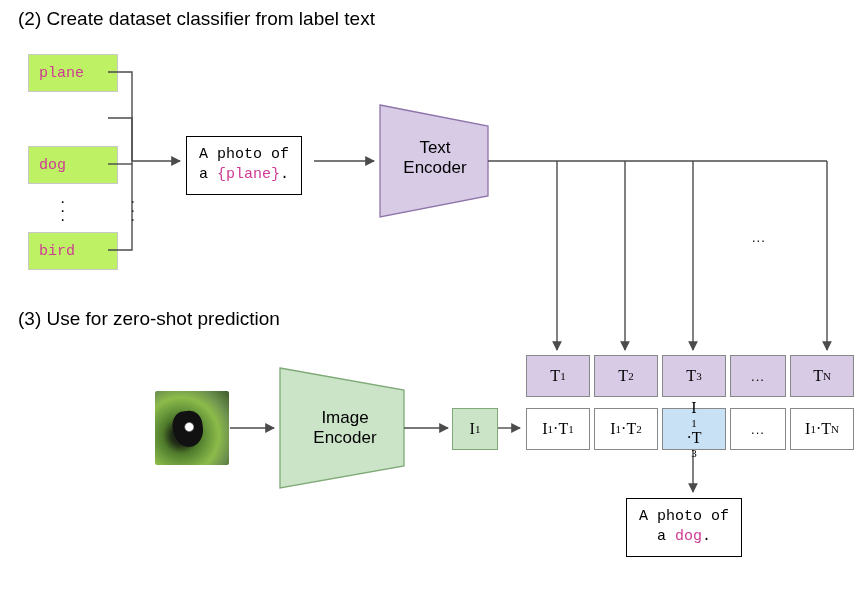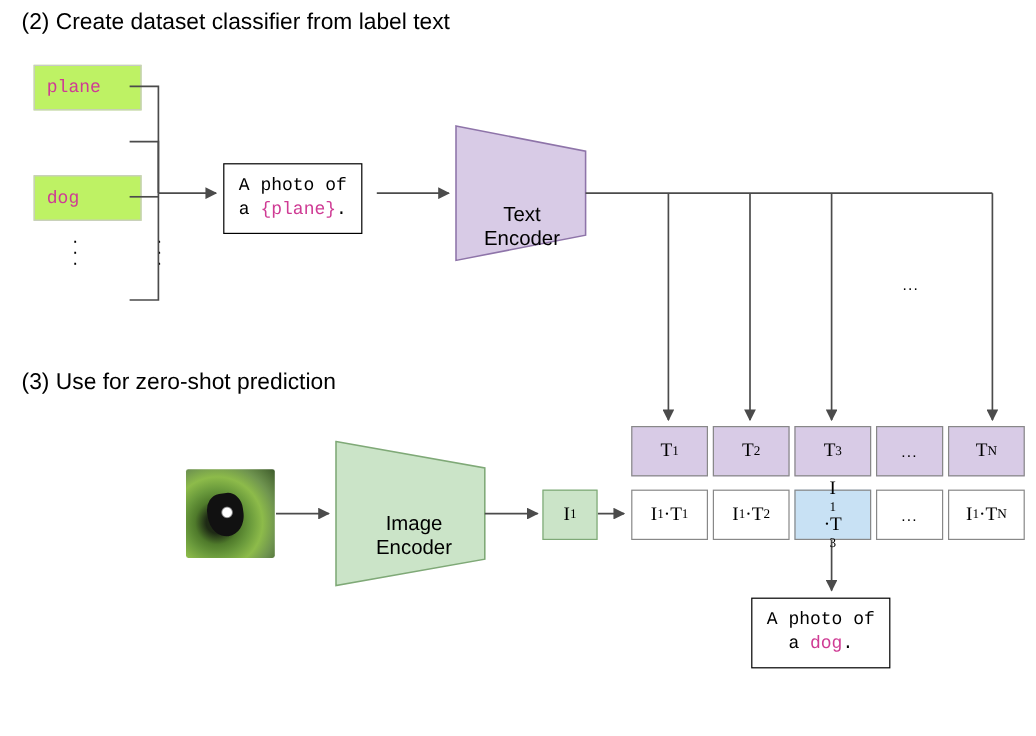--- a/index.html
+++ b/index.html
@@ -54,21 +54,20 @@
     background: #fff;
     padding: 8px 12px;
     line-height: 1.35;
   }
   .encoder-label {
     position: absolute;
     font-size: 17px;
     text-align: center;
     font-weight: 500;
     pointer-events: none;
-    margin-top: 31px;
   }
   .tcell, .scell {
     position: absolute;
     width: 62px;
     height: 40px;
     display: flex;
     align-items: center;
     justify-content: center;
     font-family: "Times New Roman", Georgia, serif;
     font-size: 16px;
@@ -137,20 +136,21 @@
 
 <div class="canvas">
 
   <div class="heading" style="left:18px; top:8px;">(2) Create dataset classifier from label text</div>
 
   <div class="heading" style="left:18px; top:308px;">(3) Use for zero-shot prediction</div>
 
   <div class="label-box" style="left:28px; top:54px;">plane</div>
   <div class="label-box" style="left:28px; top:146px;">dog</div>
   <div class="vdots" style="left:60px; top:198px;">·<br>·<br>·</div>
+  <div class="label-box" style="left:28px; top:232px;">bird</div>
 
   <div class="vdots" style="left:130px; top:198px;">·<br>·<br>·</div>
 
   <div class="template-box" style="left:186px; top:136px;">
     <div class="mono">
       <span>A photo of</span>
     </div>
     <div class="mono">
       <span>a </span><span class="token-object">{plane}</span><span>.</span>
     </div>
@@ -206,21 +206,21 @@
   <div class="i1cell" style="left:452px; top:408px;">I<sub>1</sub></div>
 
   <div class="scell" style="left:526px; top:408px;">I<sub>1</sub>·T<sub>1</sub></div>
   <div class="scell" style="left:594px; top:408px;">I<sub>1</sub>·T<sub>2</sub></div>
   <div class="scell highlight" style="left:662px; top:408px;">I<sub>1</sub>·T<sub>3</sub></div>
   <div class="scell ellipsis" style="left:730px; top:408px; width:54px;">...</div>
   <div class="scell" style="left:790px; top:408px;">I<sub>1</sub>·T<sub>N</sub></div>
 
   <div class="dog-image" style="left:155px; top:391px;"></div>
 
-  <div class="encoder-label" style="left:300px; top:396px; width:90px; white-space:pre-line;">Image
+  <div class="encoder-label" style="left:300px; top:408px; width:90px; white-space:pre-line;">Image
 Encoder</div>
 
   <div class="template-box" style="left:626px; top:498px; text-align:center;">
     <div class="mono">
       <span>A photo of</span>
     </div>
     <div class="mono">
       <span>a </span><span class="token-object">dog</span><span>.</span>
     </div>
   </div>

